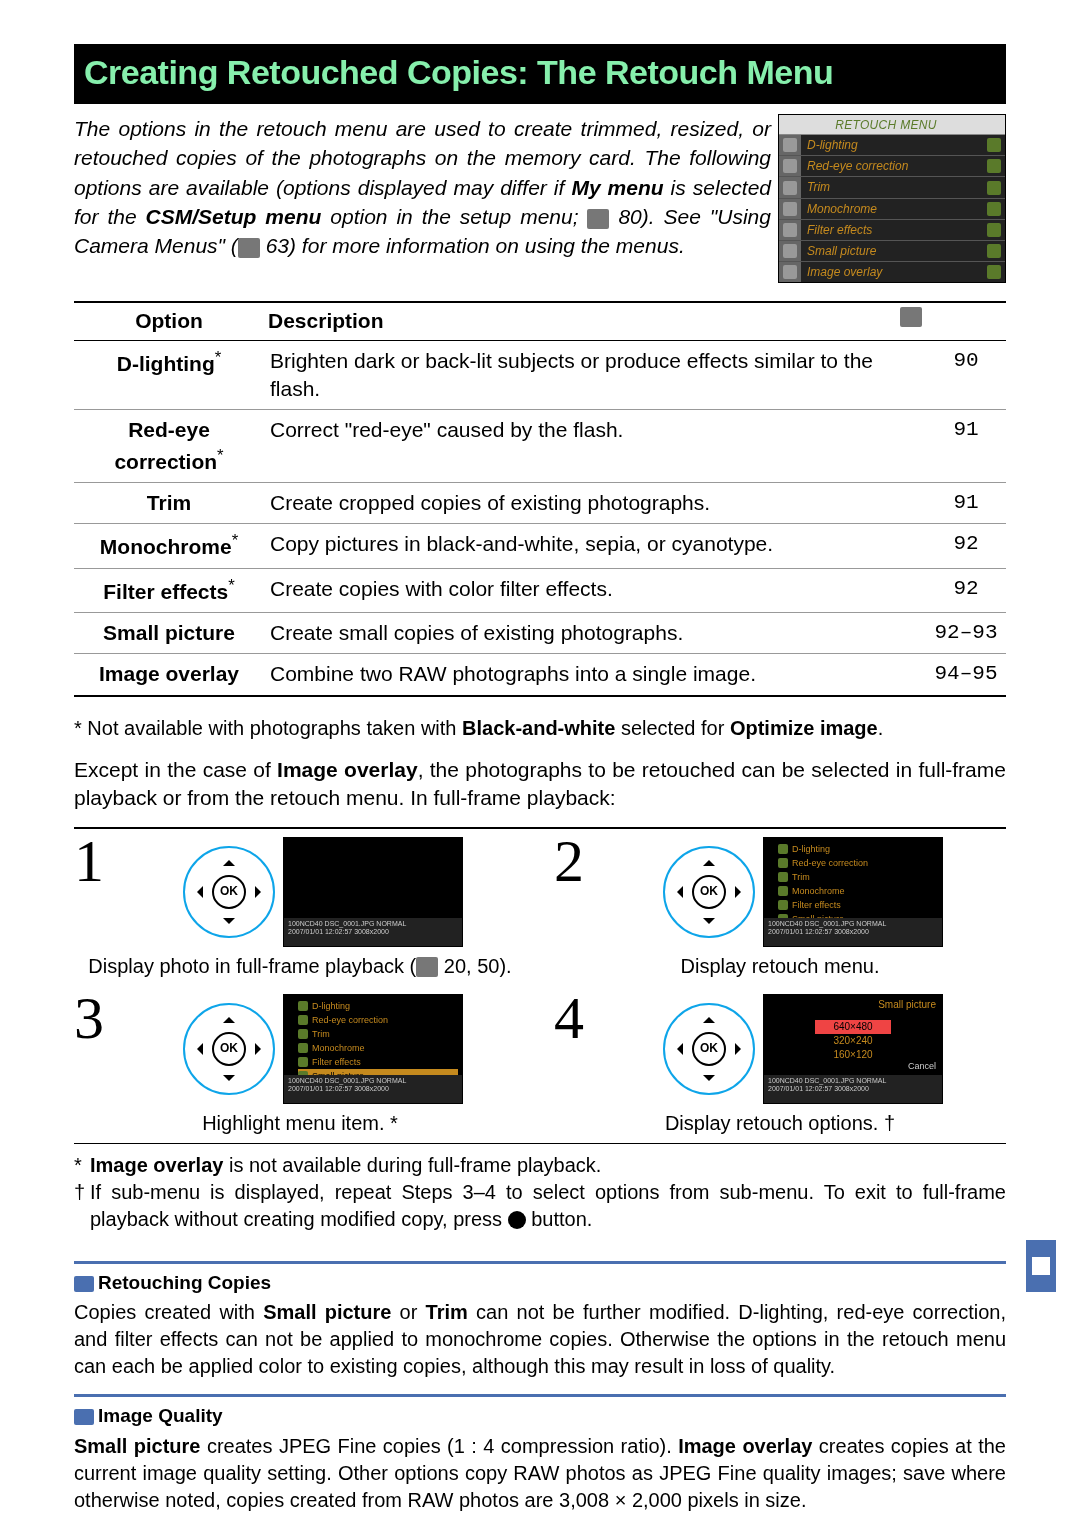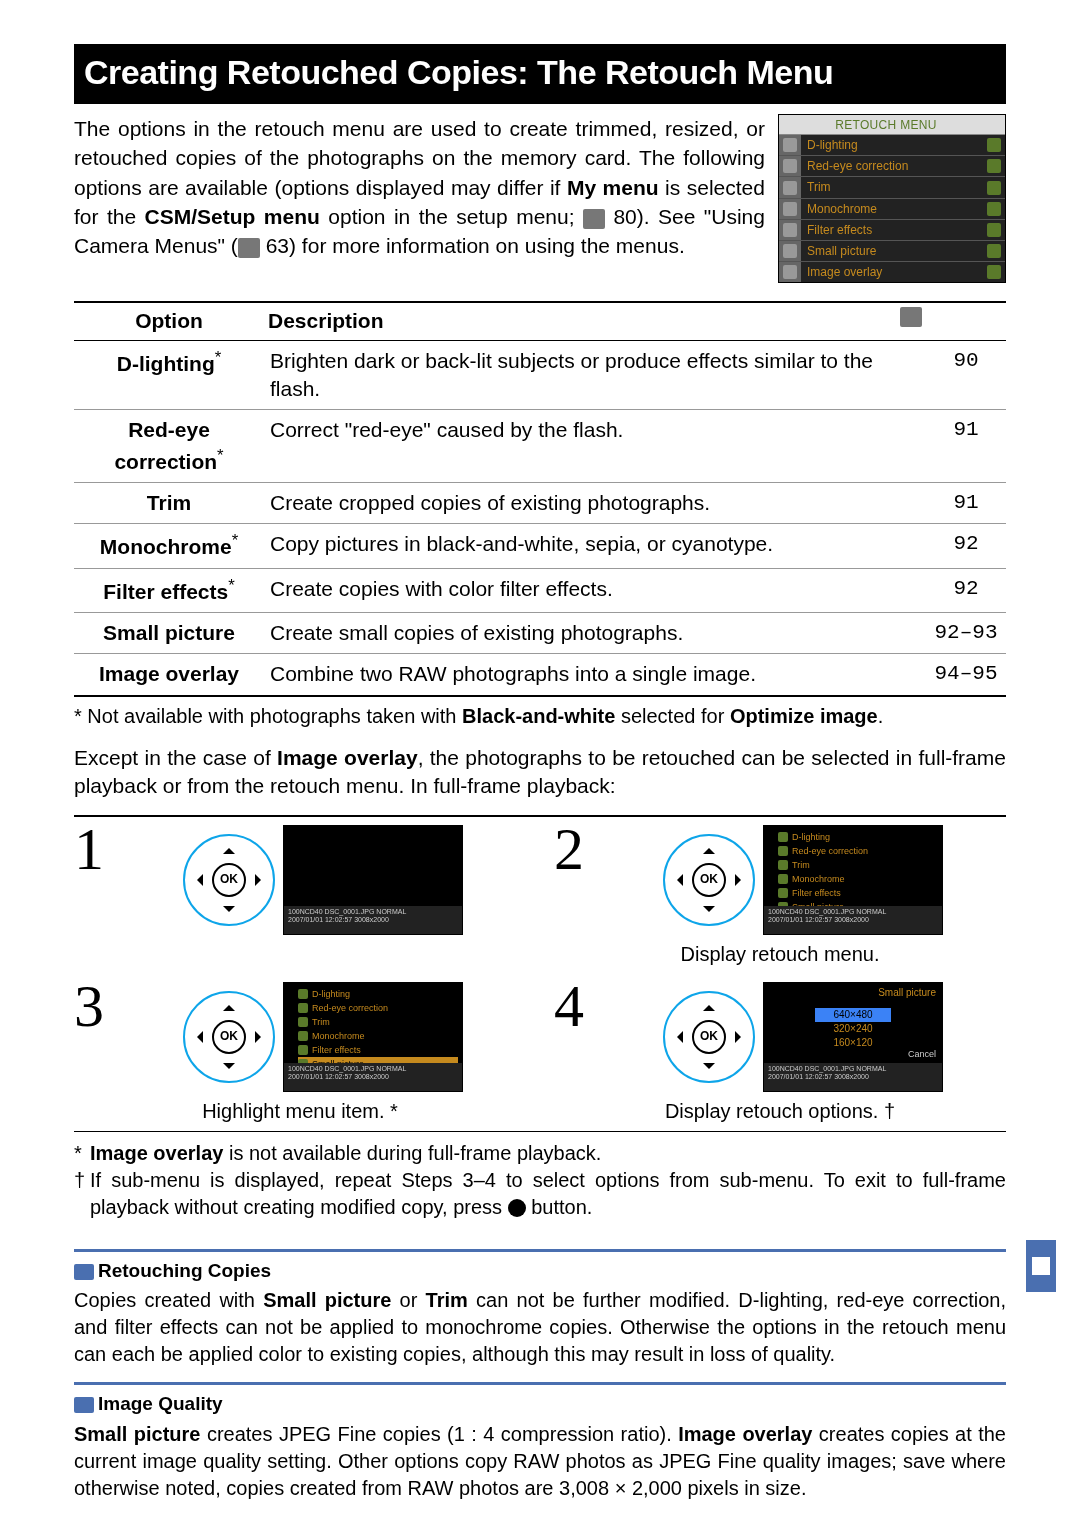--- a/index.html
+++ b/index.html
@@ -1,32 +1,32 @@
 <!DOCTYPE html>
 <html><head>
 <meta charset="utf-8">
 <style>
   * { box-sizing: border-box; margin: 0; padding: 0; }
   body { font-family: "Helvetica Neue", Arial, sans-serif; font-size: 21px; color: #000; background: #fff; width: 1080px; padding: 44px 74px 40px 74px; line-height: 1.35; }
-  .title-bar { background: #000; color: #ffffff; font-weight: 900; font-size: 34px; padding: 6px 10px 8px 10px; margin-bottom: 10px; letter-spacing: -0.5px; }
-  .intro-wrap { display: flex; gap: 13px; margin-bottom: 18px; }
+  .title-bar { background: #000; color: #86efac; font-weight: 900; font-size: 34px; padding: 6px 10px 8px 10px; margin-bottom: 10px; letter-spacing: -0.5px; }
+  .intro-wrap { display: flex; gap: 7px; margin-bottom: 18px; font-style: italic; }
   .intro-text { flex: 1; text-align: justify; line-height: 1.4; }
   .intro-text b { font-weight: 700; }
   .page-ref { display: inline-block; width: 22px; height: 20px; background: #777; color: #fff; font-size: 13px; text-align: center; line-height: 20px; vertical-align: middle; border-radius: 2px; }
   .menu-shot { border: 1px solid #000; width: 228px; height: auto; font-size: 12px; }
   .menu-shot-title { background: #ddd; color: #5a7a2a; text-align: center; font-weight: 400; padding: 2px 12px 1px 0; border-bottom: 1px solid #888; letter-spacing: 0.3px; }
   .menu-shot-row { display: flex; align-items: stretch; border-bottom: 1px solid #555; }
   .menu-shot-row:last-child { border-bottom: none; }
   .menu-shot-icol { width: 22px; background: #666; display:flex; align-items:center; justify-content:center; }
   .menu-shot-icol span { width:14px; height:14px; background:#999; display:block; border-radius:2px; }
   .menu-shot-label { flex: 1; color: #c58a1e; padding: 2px 6px; background:#222; }
   .menu-shot-ricol { width: 22px; background:#222; display:flex; align-items:center; justify-content:center; }
   .menu-shot-ricol span { width:14px; height:14px; background:#5a7a2a; display:block; border-radius:2px; }
 
-  table.opts { width: 100%; border-collapse: collapse; margin-bottom: 6px; }
+  table.opts { width: 100%; border-collapse: collapse; margin-bottom: 18px; }
   table.opts th { font-weight: 700; text-align: left; padding: 4px 4px; border-top: 2px solid #000; border-bottom: 1px solid #000; }
   table.opts th.oc { width: 190px; text-align: center; }
   table.opts th.pc { width: 80px; text-align: center; }
   table.opts td { padding: 6px 6px; border-bottom: 1px solid #999; vertical-align: top; }
   table.opts tr:last-child td { border-bottom: 2px solid #000; }
   table.opts td.opt { font-weight: 700; text-align: center; }
   table.opts td.opt .ast { font-weight: 400; font-size: 0.8em; vertical-align: super; }
   table.opts td.pg { text-align: center; font-family: Liberation Mono, monospace; }
   .th-icon { float: right; width: 22px; height: 20px; background: #777; border-radius: 2px; }
 
@@ -218,20 +218,21 @@
             <div class="arr dn"></div>
             <div class="arr lf"></div>
             <div class="arr rt"></div>
           </div>
         <div class="lcd">
           <div class="content"></div>
           <div class="bar"><span>100NCD40     DSC_0001.JPG          NORMAL</span><br><span>2007/01/01 12:02:57           3008x2000</span></div>
         </div>
       </div>
     </div>
+    <div class="cap"><span>Display photo in full-frame playback (</span><span class="page-ref"></span>&nbsp;<span>20, 50</span><span>).</span></div>
   </div>
 
   <div class="step">
     <div class="step-top">
       <div class="step-num">2</div>
       <div class="diagrams">
         <div class="dpad">
             <div class="ok">OK</div>
             <div class="arr up"></div>
             <div class="arr dn"></div>
@@ -290,21 +291,21 @@
         <div class="dpad">
             <div class="ok">OK</div>
             <div class="arr up"></div>
             <div class="arr dn"></div>
             <div class="arr lf"></div>
             <div class="arr rt"></div>
           </div>
         <div class="lcd">
           <div class="sp-title">Small picture</div>
           <div class="sp-opts">
-            <div style="background:#3b82f6;color:#000;display:inline-block;padding:0 18px;">640×480</div><br>
+            <div style="background:#ef4444;color:#000;display:inline-block;padding:0 18px;">640×480</div><br>
             <span>320×240</span><br>
             <span>160×120</span>
           </div>
           <div style="position:absolute;right:6px;bottom:30px;color:#ccc;font-size:9px;">Cancel</div>
           <div class="bar"><span>100NCD40     DSC_0001.JPG          NORMAL</span><br><span>2007/01/01 12:02:57           3008x2000</span></div>
         </div>
       </div>
     </div>
     <div class="cap">Display retouch options. †</div>
   </div>

